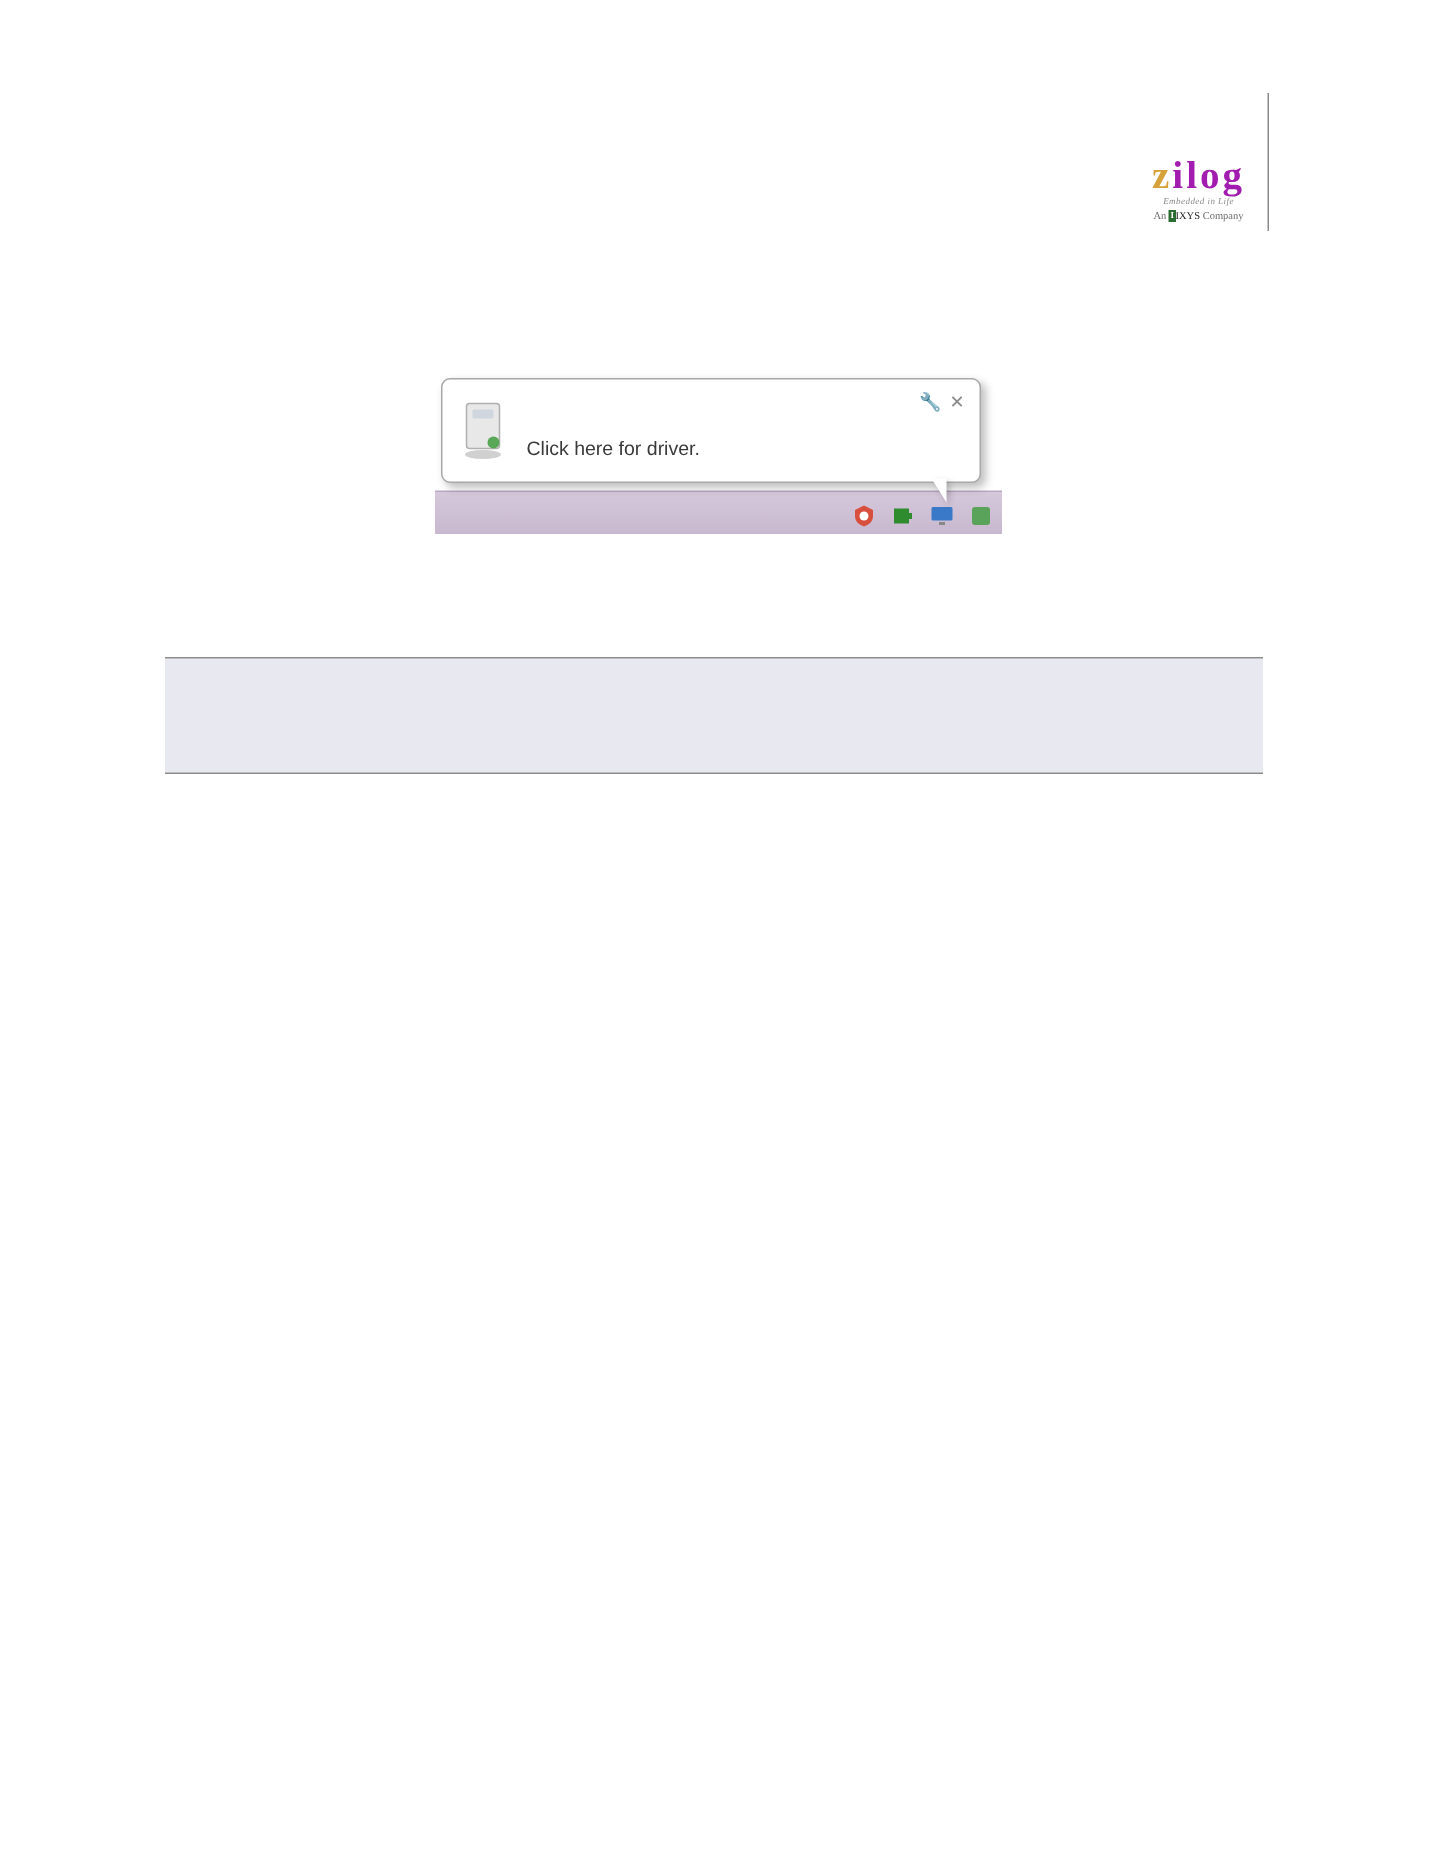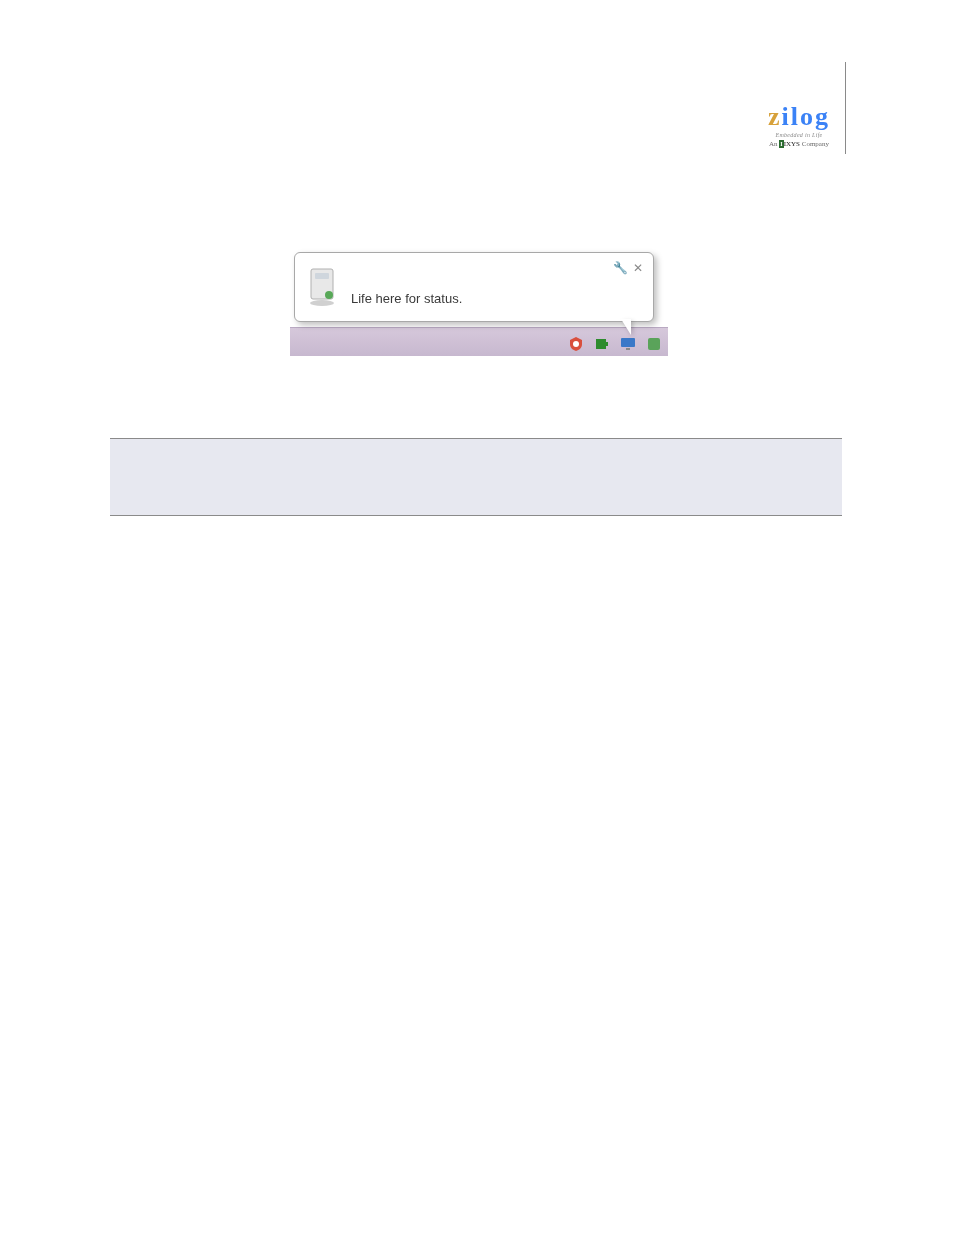--- a/index.html
+++ b/index.html
@@ -34,21 +34,21 @@
     text-align: center;
     font-family: Georgia, 'Times New Roman', serif;
   }
   .logo-main {
     font-size: 26px;
     font-weight: bold;
     letter-spacing: 2px;
     line-height: 1;
   }
   .logo-main .z { color: #d7a13a; }
-  .logo-main .rest { color: #3b82f6; }
+  .logo-main .rest { color: #a21caf; }
   .logo-tag {
     font-size: 6px;
     color: #8a8a8a;
     font-style: italic;
     margin-top: 2px;
     letter-spacing: 0.3px;
   }
   .logo-company {
     font-size: 7px;
     color: #6b6b6b;
@@ -228,21 +228,21 @@
 
     <div class="balloon">
       <span class="balloon-icon">
         <svg viewBox="0 0 34 40">
           <rect x="6" y="2" width="22" height="30" rx="2" fill="#e8e8e8" stroke="#b0b0b0"></rect>
           <rect x="10" y="6" width="14" height="6" rx="1" fill="#cfd6dd"></rect>
           <ellipse cx="17" cy="36" rx="12" ry="3" fill="#d0d0d0"></ellipse>
           <circle cx="24" cy="28" r="4" fill="#58a858"></circle>
         </svg>
       </span>
-      <div class="balloon-sub">Life here for status.</div>
+      <div class="balloon-sub">Click here for driver.</div>
       <div class="balloon-ctrls">
         <span class="ctrl">🔧</span>
         <span class="ctrl">✕</span>
       </div>
       <div class="balloon-tail"></div>
     </div>
   </div>
 
   <div class="band"></div>
   <div class="hr-top"></div>

